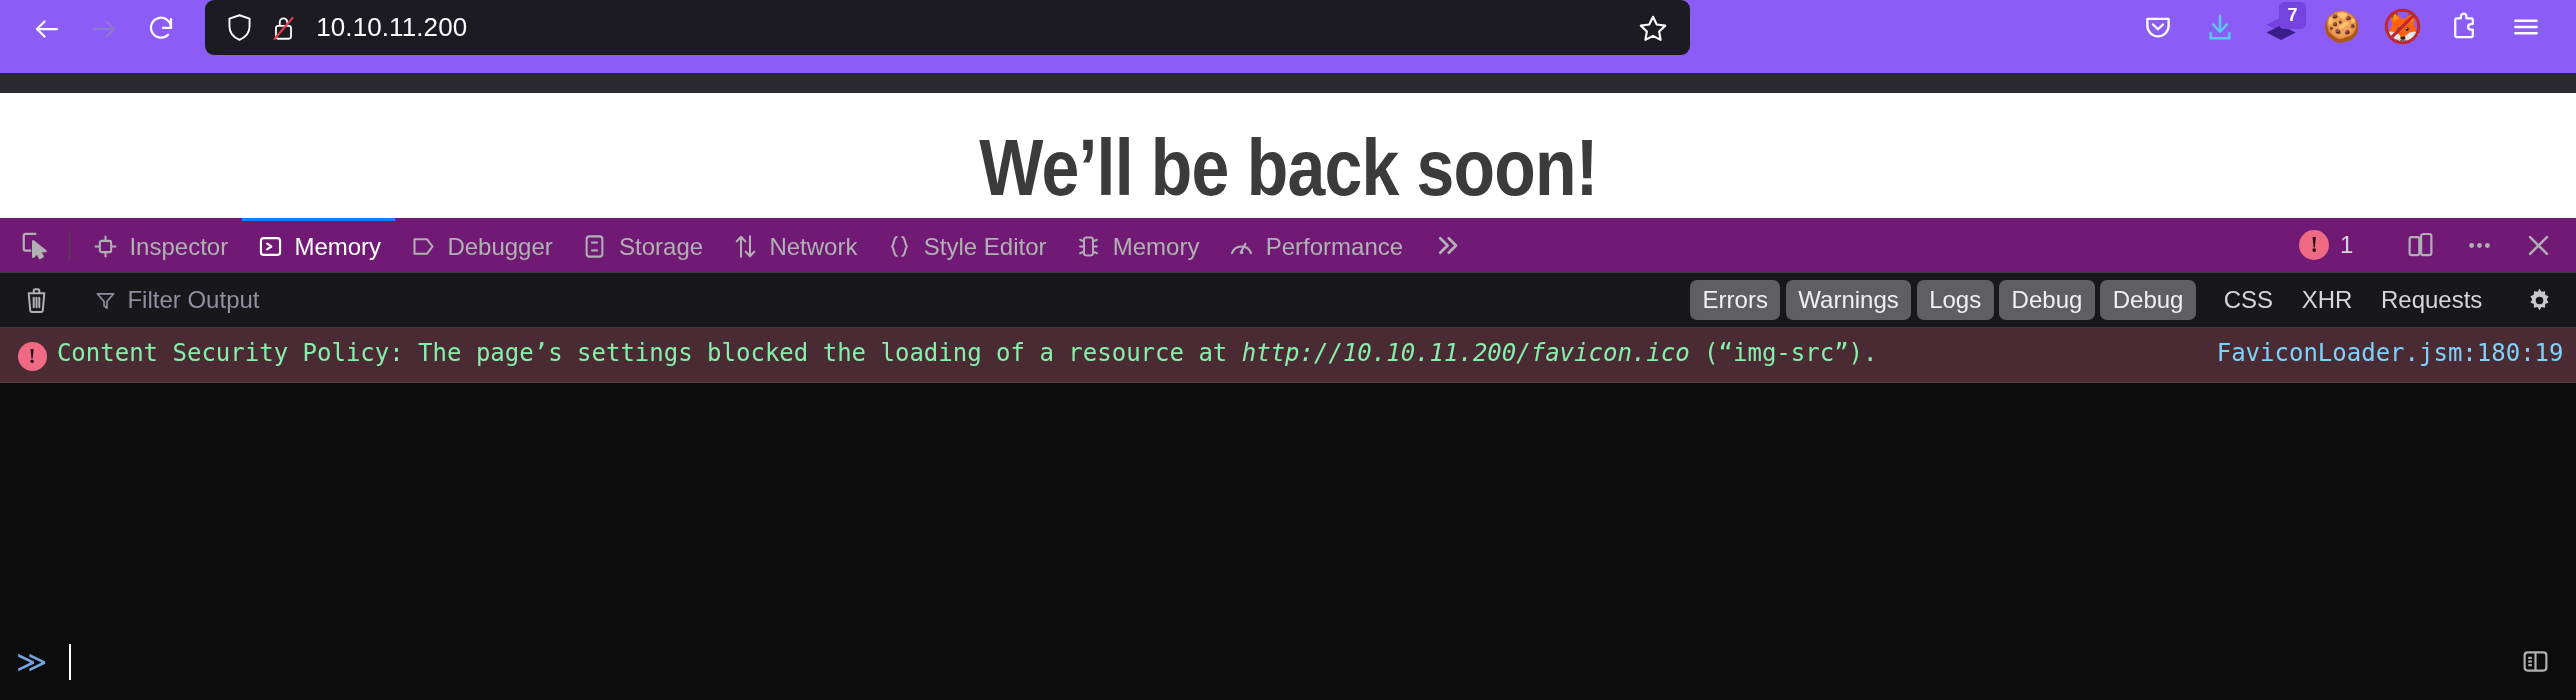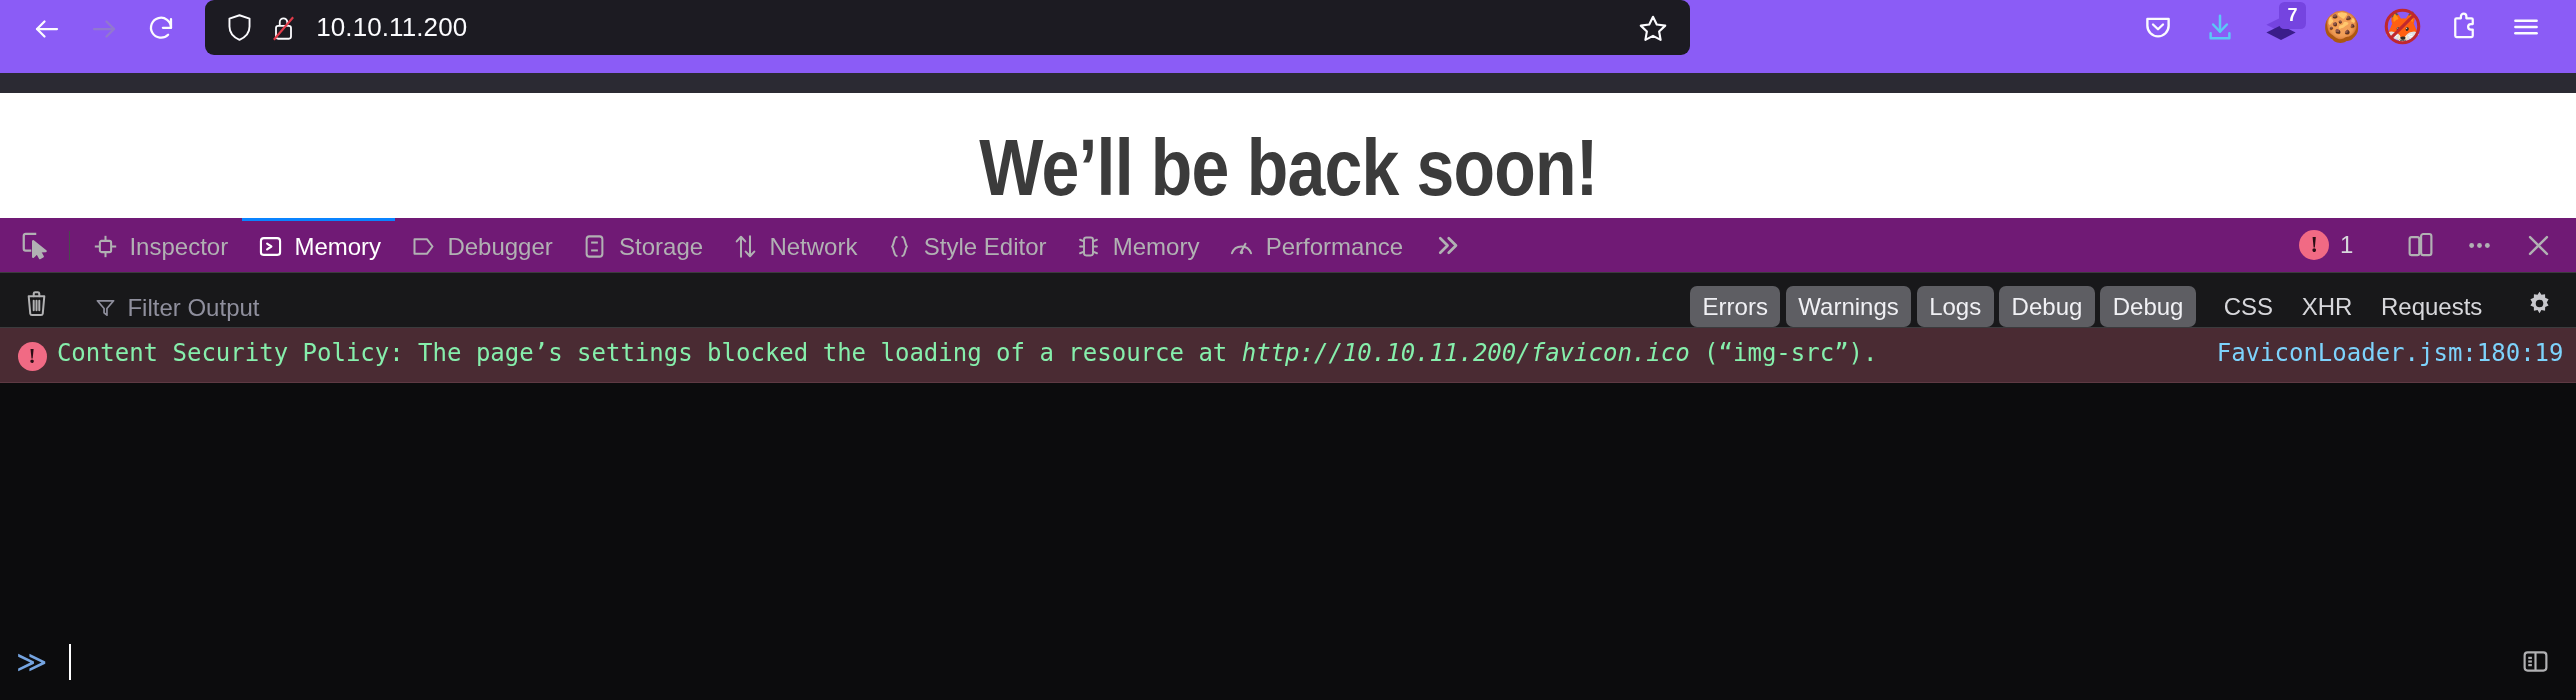--- a/index.html
+++ b/index.html
@@ -87,21 +87,21 @@
   .err-dot{
     width:30px;height:30px;border-radius:50%;background:#f16a84;
     display:flex;align-items:center;justify-content:center;
     color:#2a0d14;font-size:22.4px;font-weight:700;line-height:1;font-family:"Liberation Serif",serif;
   }
   .err-num{color:#d7d7db;font-size:24px;}
   .dt-ricon{width:50px;height:50px;display:flex;align-items:center;justify-content:center;}
 
   
   .dt-filterbar{
-    height:55px;min-height:55px;display:flex;align-items:flex-end;
+    height:55px;min-height:55px;display:flex;align-items:center;
     background:#18181a;border-bottom:0.9px solid #3b3b3d;
     padding:0 12.5px;box-sizing:border-box;
   }
   .trash{width:48px;height:48px;display:flex;align-items:center;justify-content:center;flex:0 0 auto;}
   .filter-input{
     display:flex;align-items:center;gap:10.7px;flex:1;min-width:0;
     margin-left:9px;height:39px;border-radius:5.4px;padding:0 9px;box-sizing:border-box;
   }
   .filter-ph{color:#8f8f9d;font-size:24px;}
   .chips{display:flex;align-items:center;gap:5.4px;flex:0 0 auto;}

